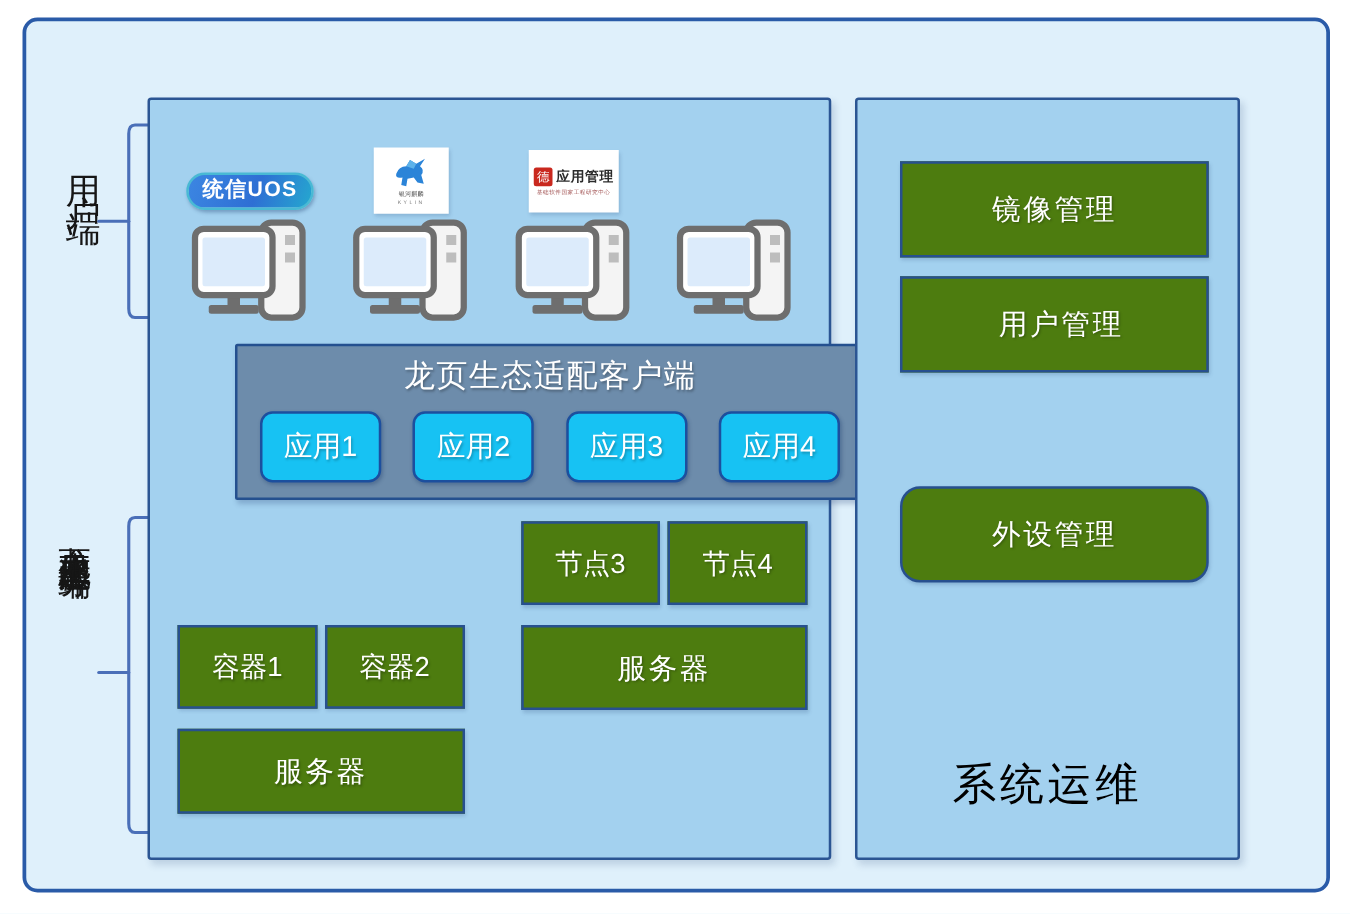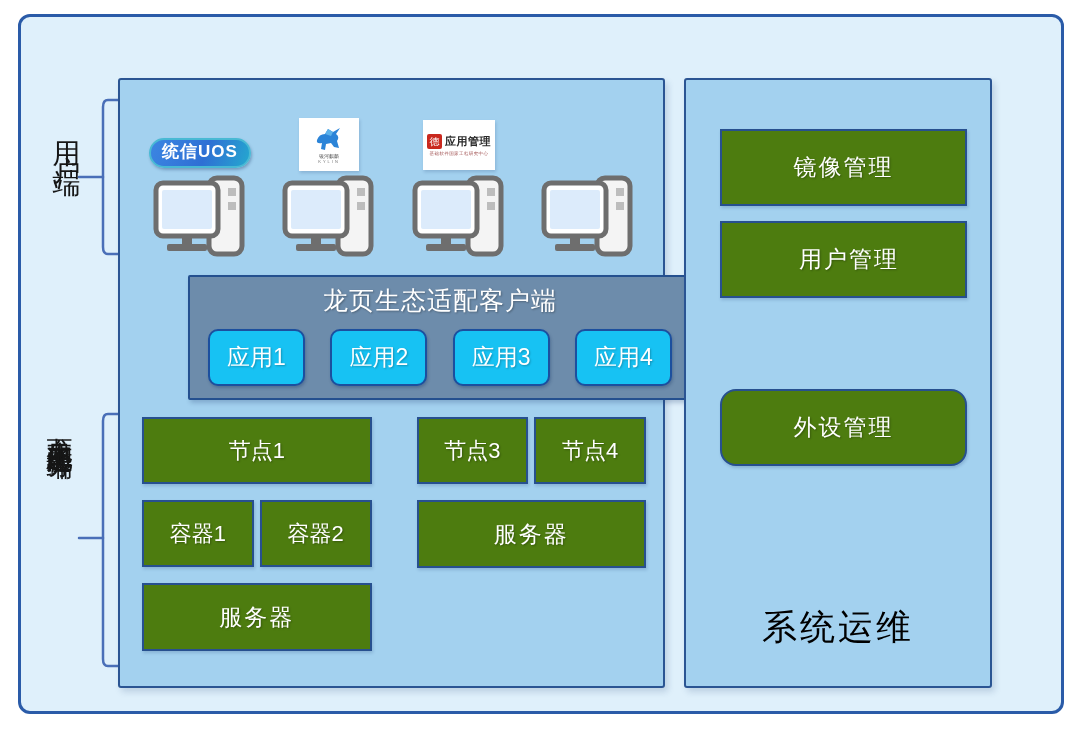--- a/index.html
+++ b/index.html
@@ -189,21 +189,20 @@
         <div class="app-btn">应用1</div>
         <div class="app-btn">应用2</div>
         <div class="app-btn">应用3</div>
         <div class="app-btn">应用4</div>
       </div>
     </div>
 
     <div class="groups">
       <div class="group">
         <div class="pair">
-          <div class="steel">节点1</div>
         </div>
         <div class="pair">
           <div class="steel">容器1</div>
           <div class="steel">容器2</div>
         </div>
         <div class="steel server-box">服务器</div>
       </div>
       <div class="group">
         <div class="pair">
           <div class="steel">节点3</div>

